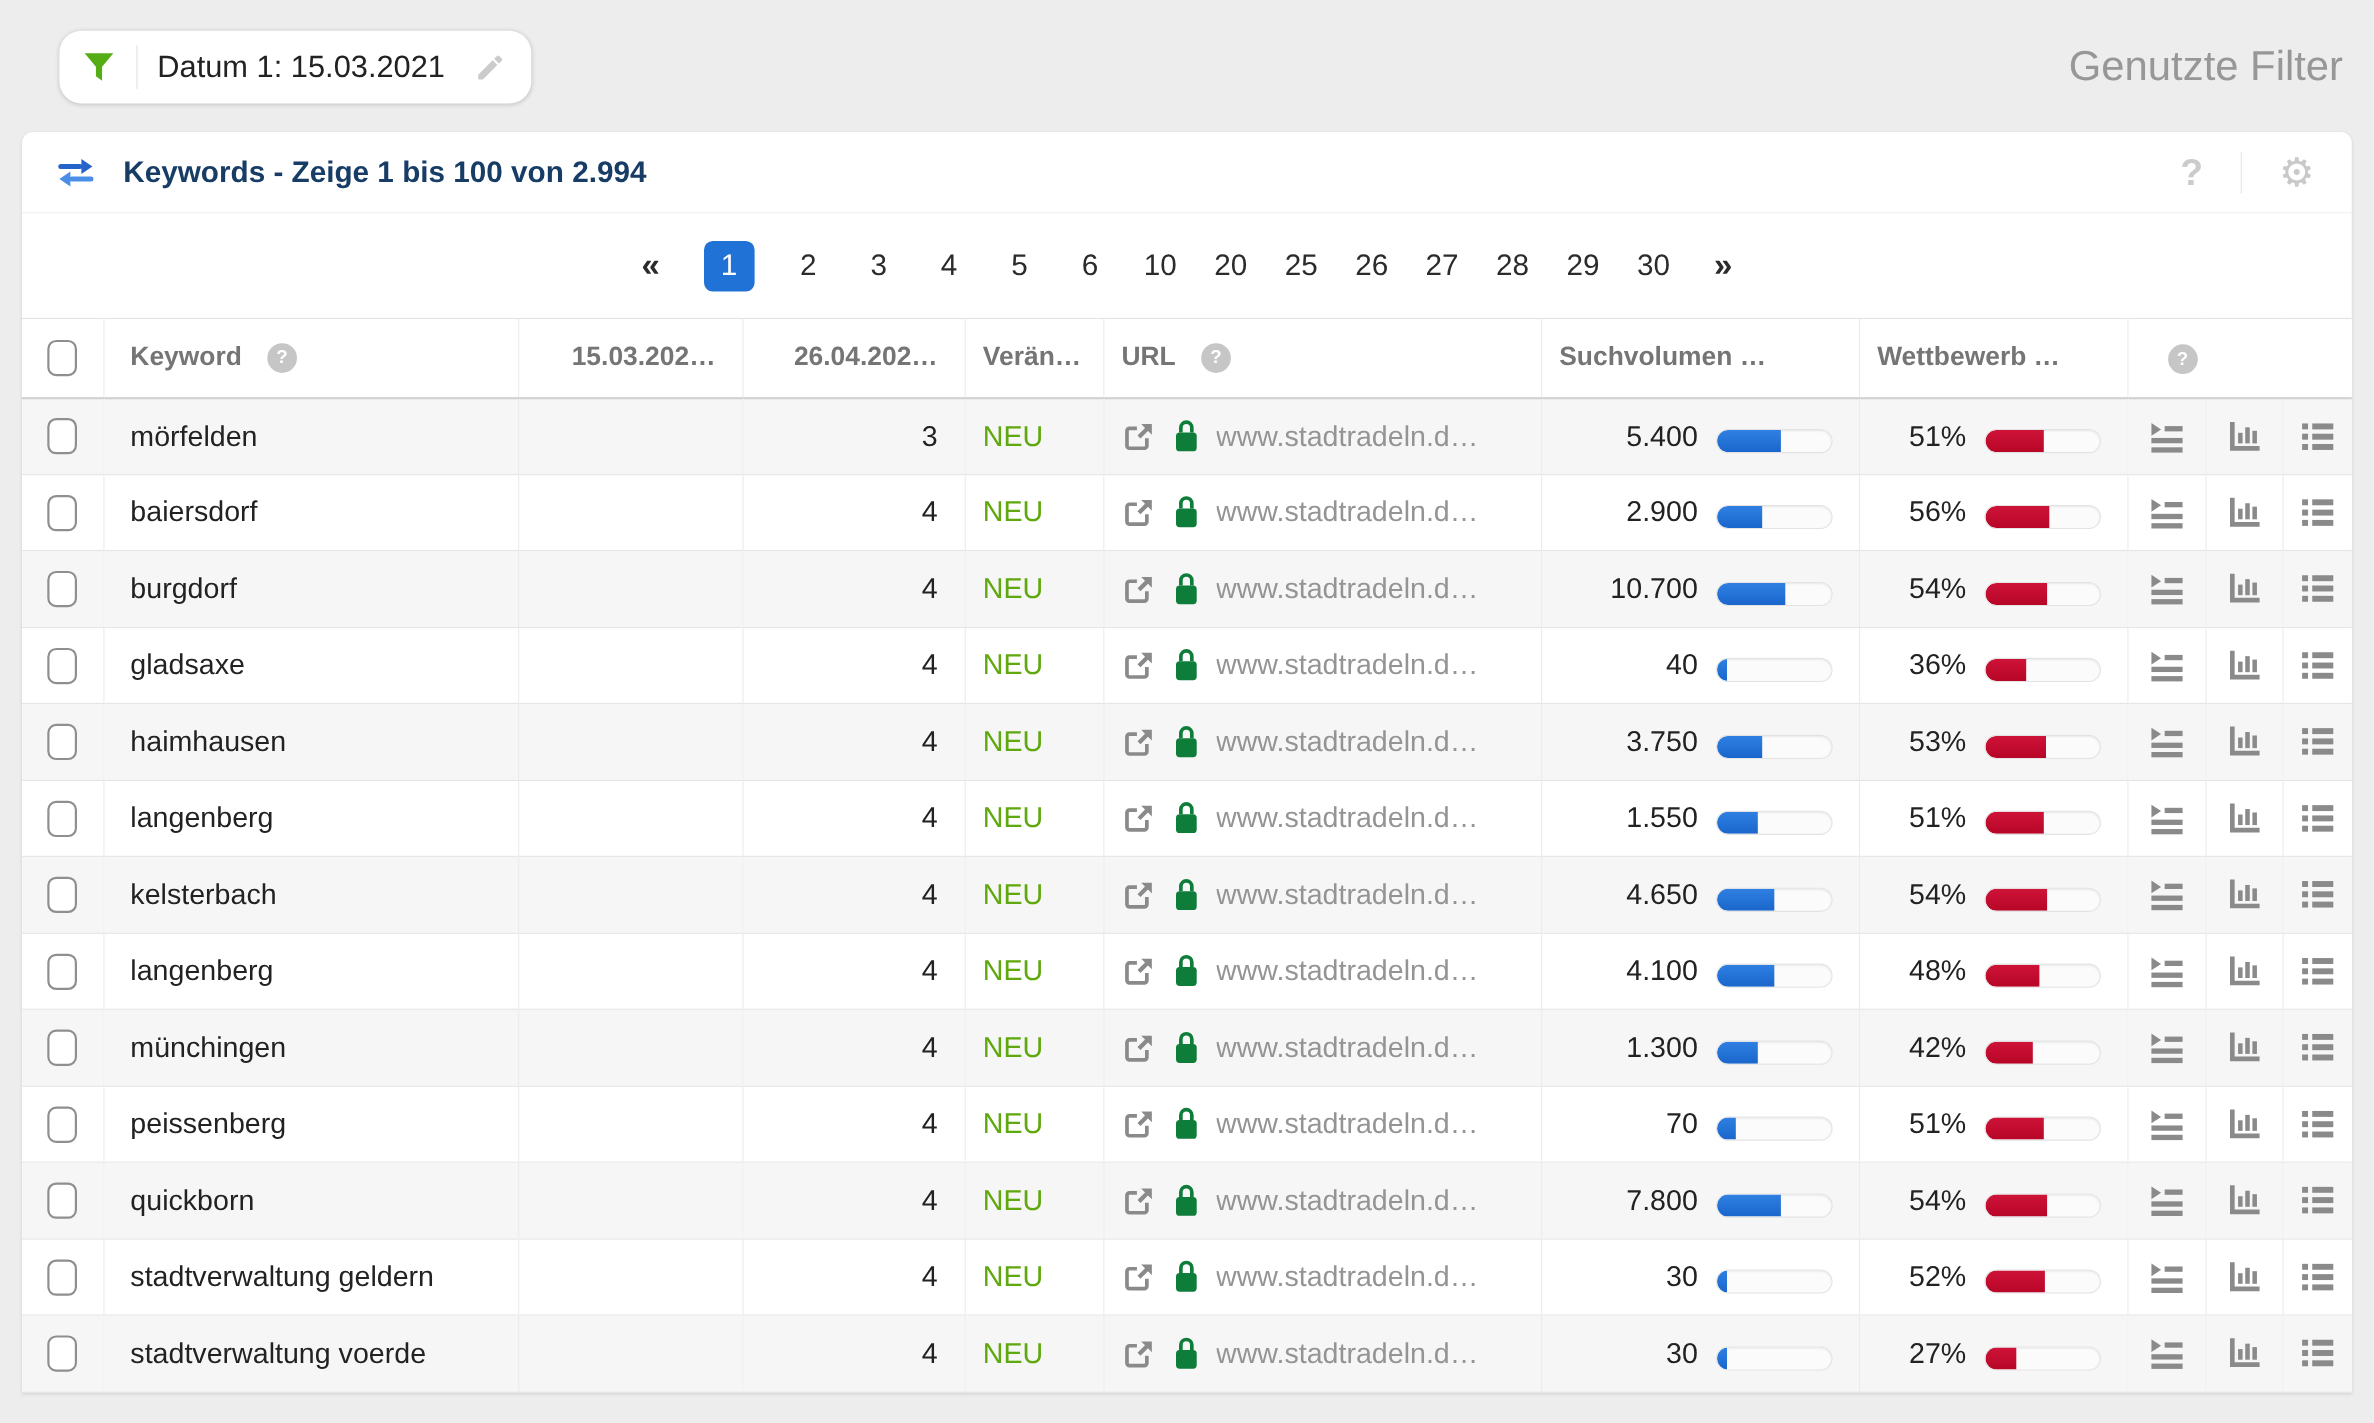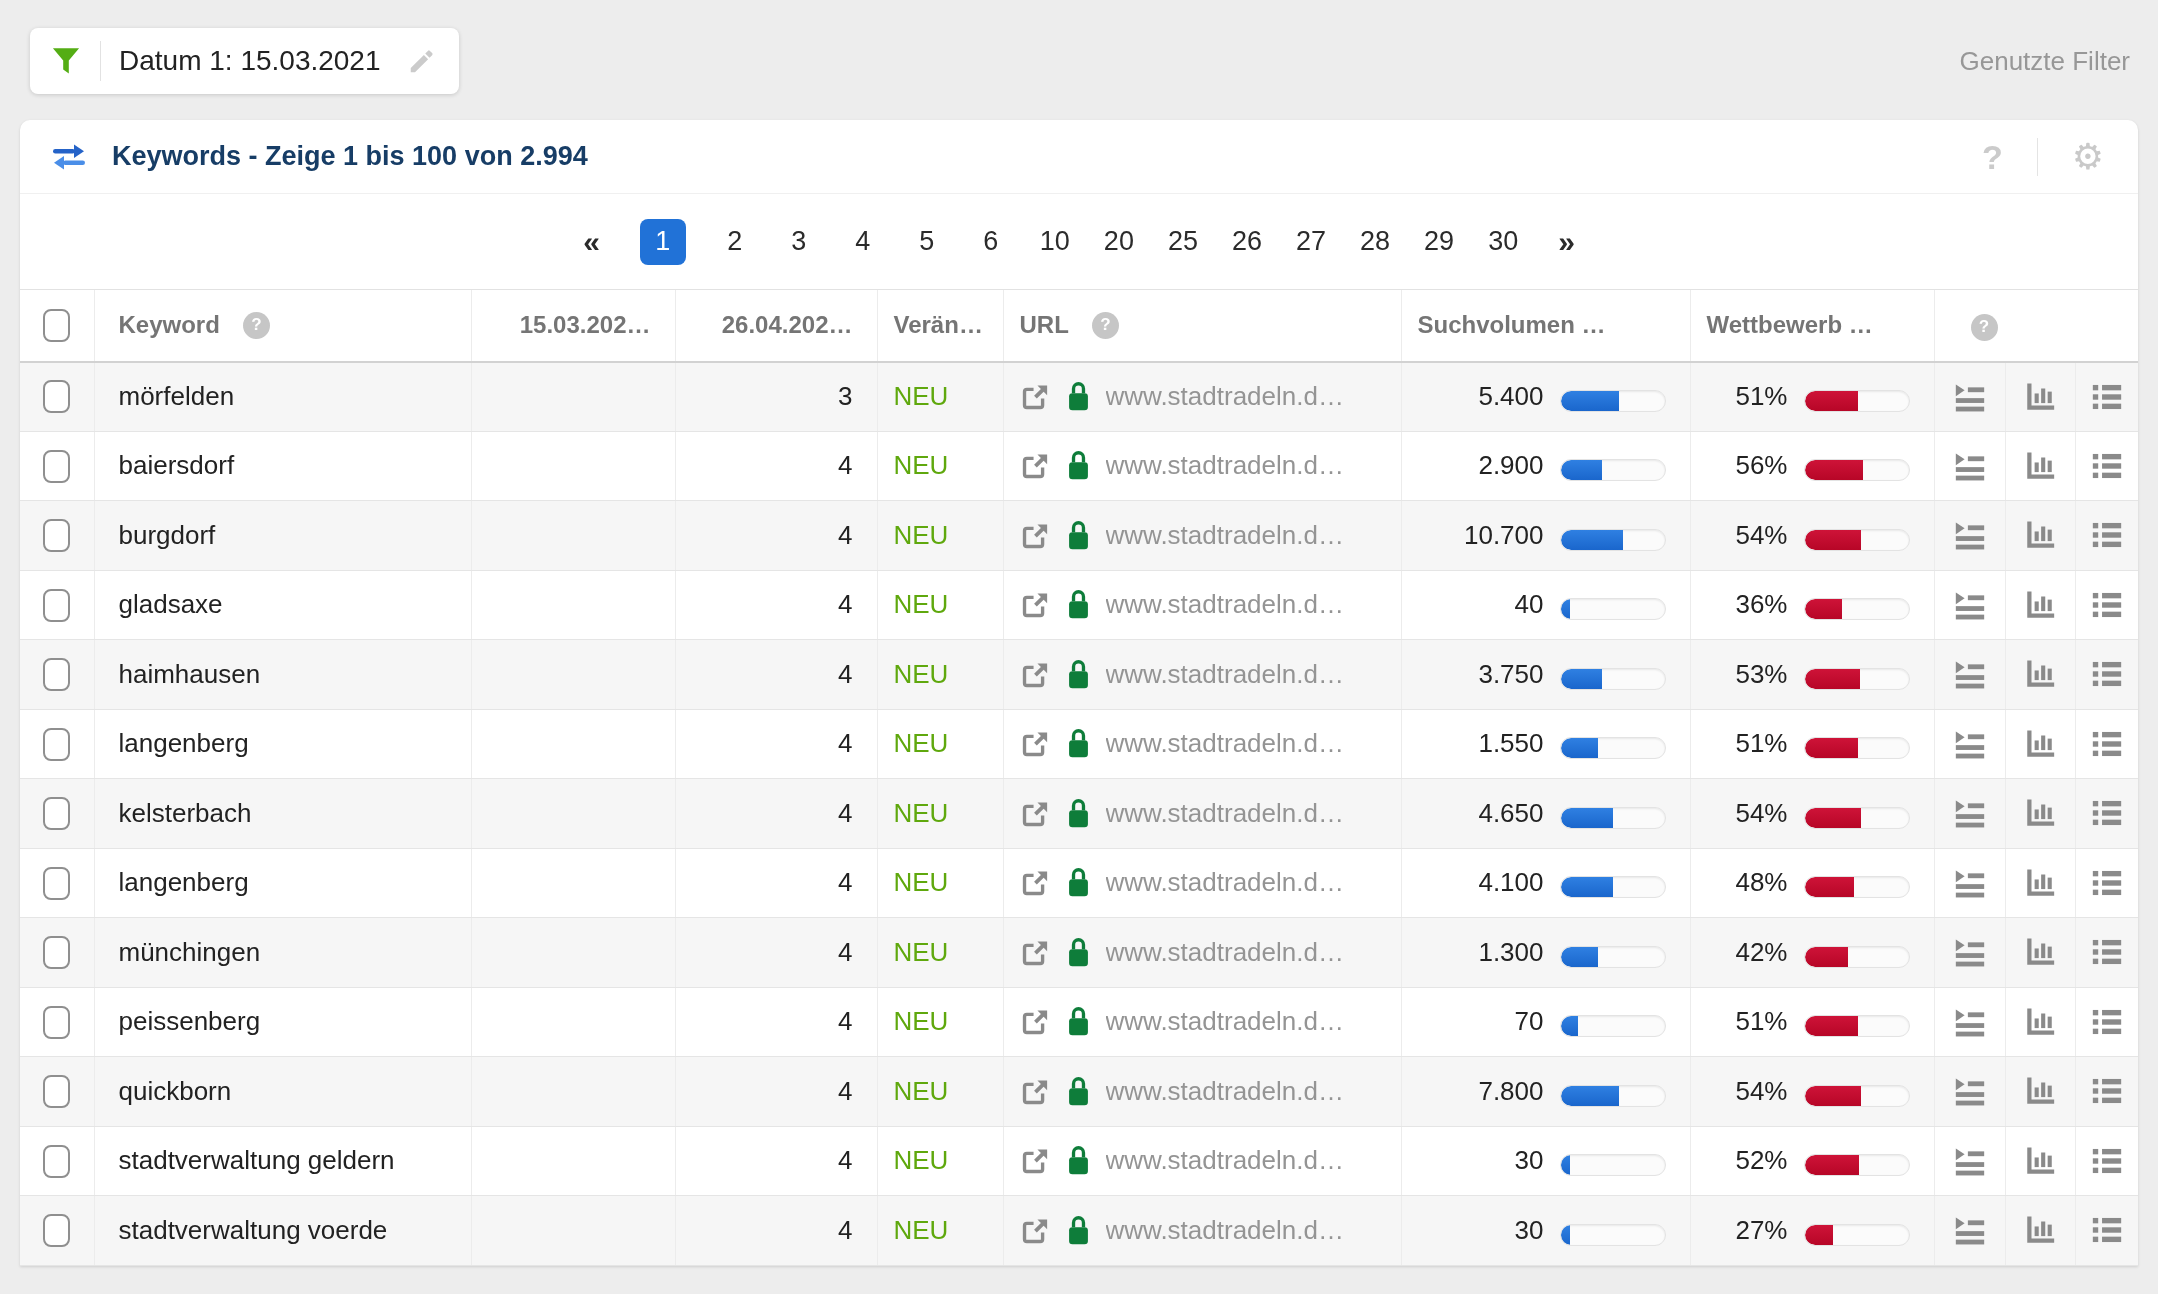--- a/index.html
+++ b/index.html
@@ -9,31 +9,31 @@
     font-family: "Liberation Sans", sans-serif;
     color: #222;
   }
 
   
   .filterbar {
     display: flex; align-items: center;
     padding: 28px 28px 0 30px; gap: 26px;
   }
   .chip {
-    background: #fff; border-radius: 8px;
+    background: #fff; border-radius: 20px;
     box-shadow: 0 1px 4px rgba(0,0,0,.16);
     height: 66px; display: flex; align-items: center;
-    padding: 0 22px 0 20px; gap: 18px; cursor: pointer;
+    padding: 0 22px 0 20px; gap: 18px; cursor: pointer; margin-left: 24px;
   }
   .chip .funnel { width: 32px; height: 32px; flex: 0 0 auto; }
   .chip .vdiv { width: 1px; height: 40px; background: #e2e2e2; }
   .chip .chip-text { font-size: 28px; color: #222; white-space: nowrap; }
   .chip .pencil { width: 30px; height: 30px; margin-left: 8px; }
   .used-filters {
-    margin-left: auto; font-size: 26px; color: #979797;
+    margin-left: auto; font-size: 38px; color: #979797;
   }
 
   
   .panel {
     margin: 26px 20px 0 20px;
     background: #fff; border-radius: 10px 10px 0 0;
     box-shadow: 0 1px 3px rgba(0,0,0,.13);
     width: 2118px;
   }
   .panel-title-row {

